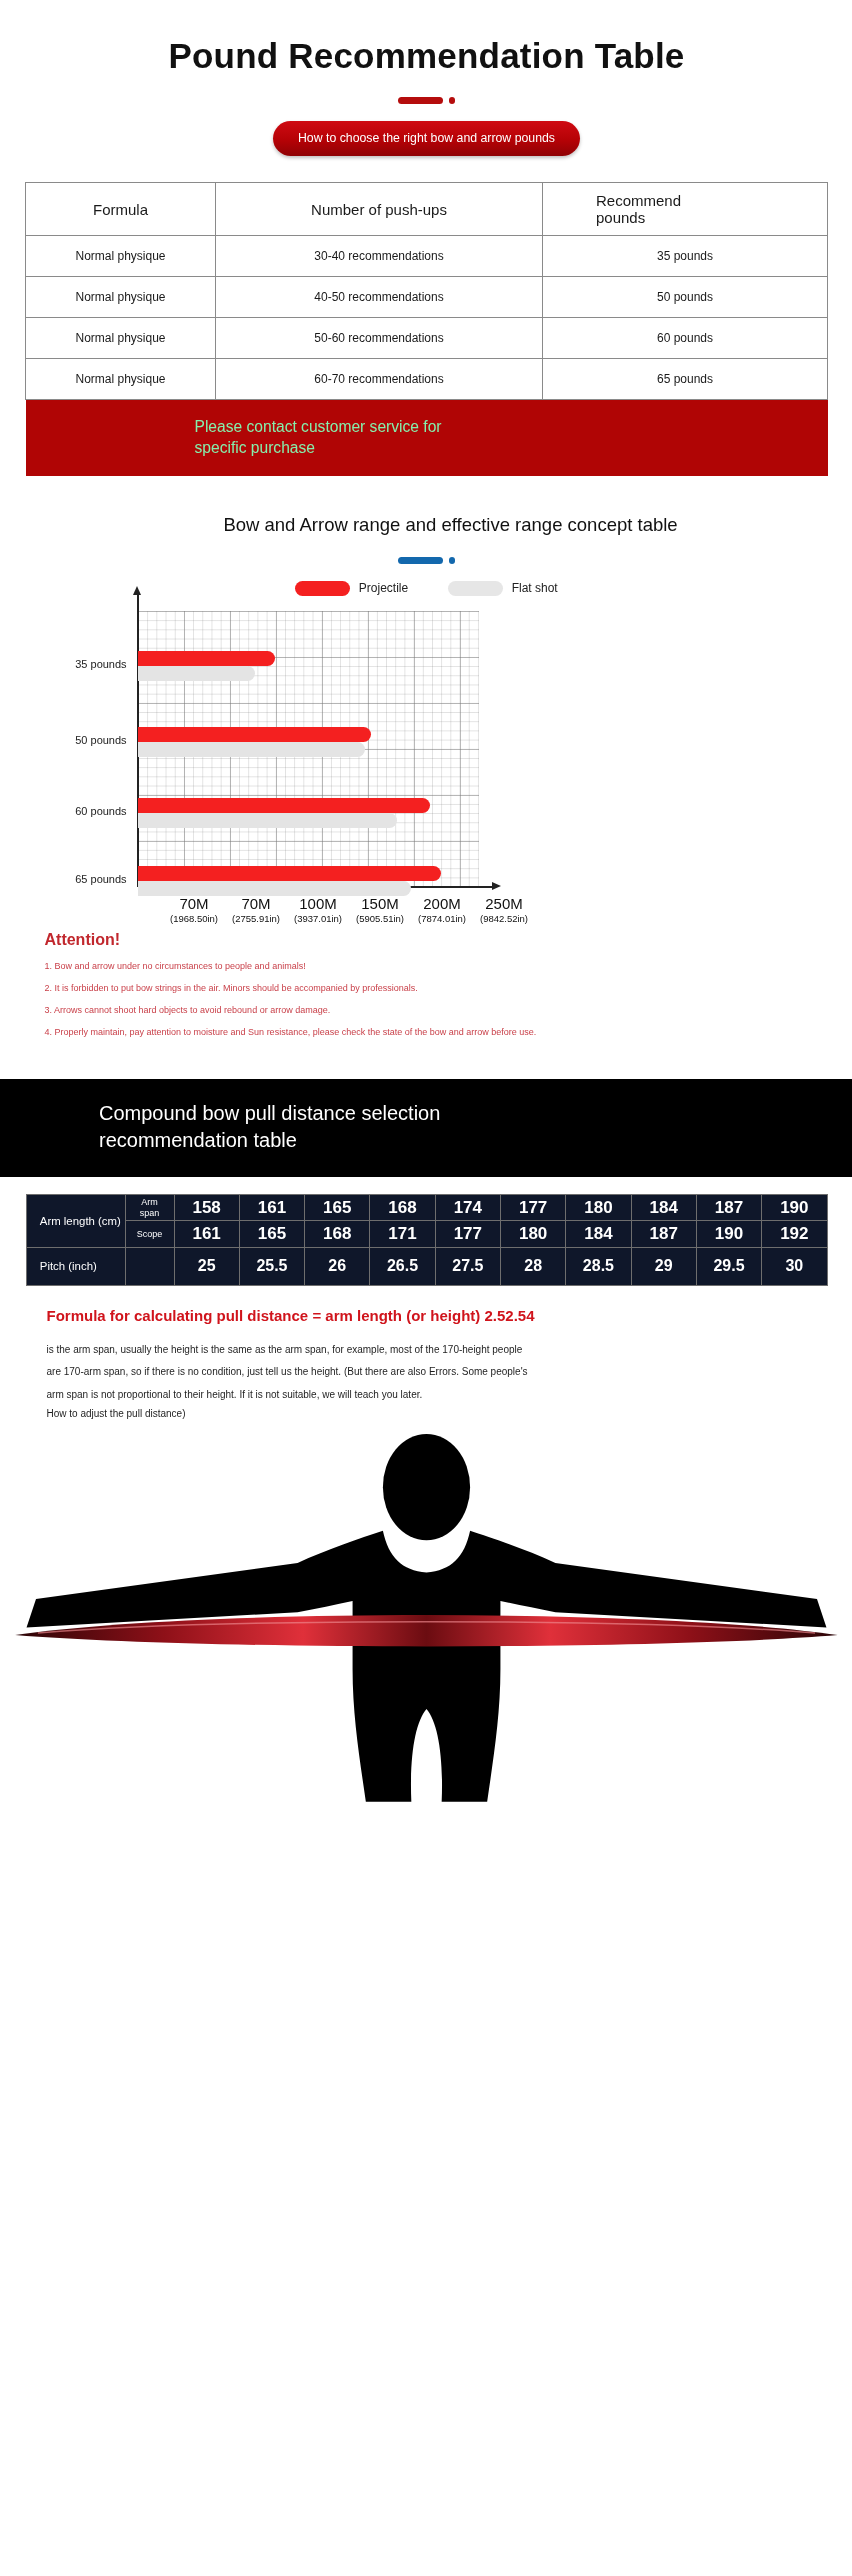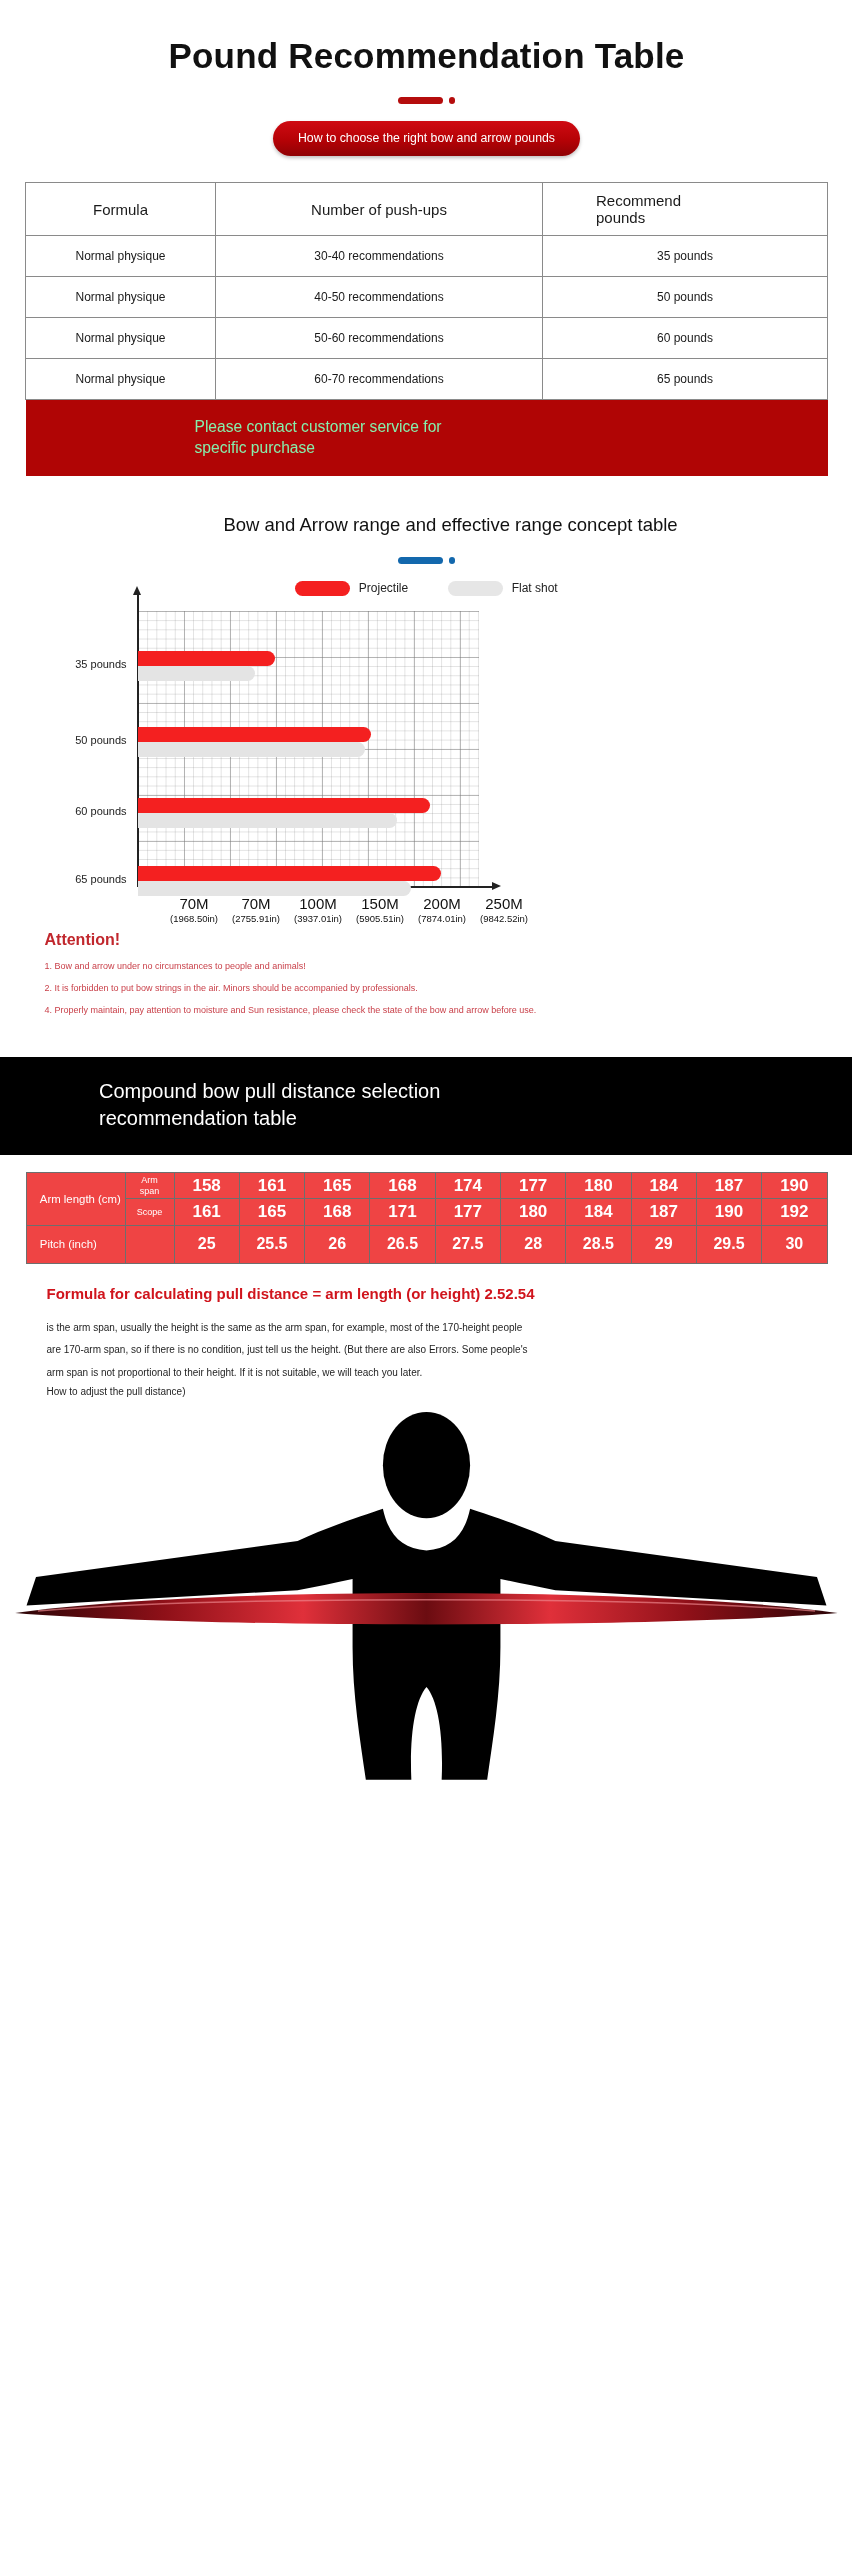--- a/index.html
+++ b/index.html
@@ -124,21 +124,21 @@
   .attention p { color: #c9414a; font-size: 9px; line-height: 1.5; margin-bottom: 8.5px; max-width: 654px; }
 
   
   .black-head { background: #000; color: #fff; padding: 21px 0 23px 99px; margin-top: 39px; }
   .black-head .l { font-size: 20px; line-height: 1.35; font-weight: 400; }
 
   table.pull {
     width: 802px; margin: 17px auto 0; border-collapse: collapse;
     background: #000; color: #fff; table-layout: fixed;
   }
-  table.pull td { border: 0.9px solid #6e6e6e; text-align: center; background: #ef4444; }
+  table.pull td { border: 0.9px solid #6e6e6e; text-align: center; background: #0f172a; }
   table.pull td.lbl { font-size: 11.4px; text-align: left; padding-left: 13.3px; }
   table.pull td.sub { font-size: 9px; line-height: 1.15; padding: 1.9px 3.8px; }
   table.pull td.num { font-size: 17px; font-weight: 700; }
   table.pull td.pitch { font-size: 16px; font-weight: 700; }
   table.pull tr.r1 td, table.pull tr.r2 td { height: 26.5px; }
   table.pull tr.r3 td { height: 38px; }
   table.pull col.k1 { width: 99px; }
   table.pull col.k2 { width: 49px; }
 
   .formula { color: #d0141c; font-size: 15px; font-weight: 700; width: 802px; margin: 21px auto 0; padding-left: 21px; }
@@ -276,20 +276,21 @@
           <span>(7874.01in)</span>
           <span>(9842.52in)</span>
         </div>
       </div>
     </div>
 
     <div class="attention">
       <h3>Attention!</h3>
       <p>1. Bow and arrow under no circumstances to people and animals!</p>
       <p>2. It is forbidden to put bow strings in the air. Minors should be accompanied by professionals.</p>
+      <p>3. Arrows cannot shoot hard objects to avoid rebound or arrow damage.</p>
       <p>4. Properly maintain, pay attention to moisture and Sun resistance, please check the state of the bow and arrow before use.</p>
     </div>
   </section>
 
   <section>
     <div class="black-head">
       <div class="l">Compound bow pull distance selection</div>
       <div class="l">recommendation table</div>
     </div>
 

